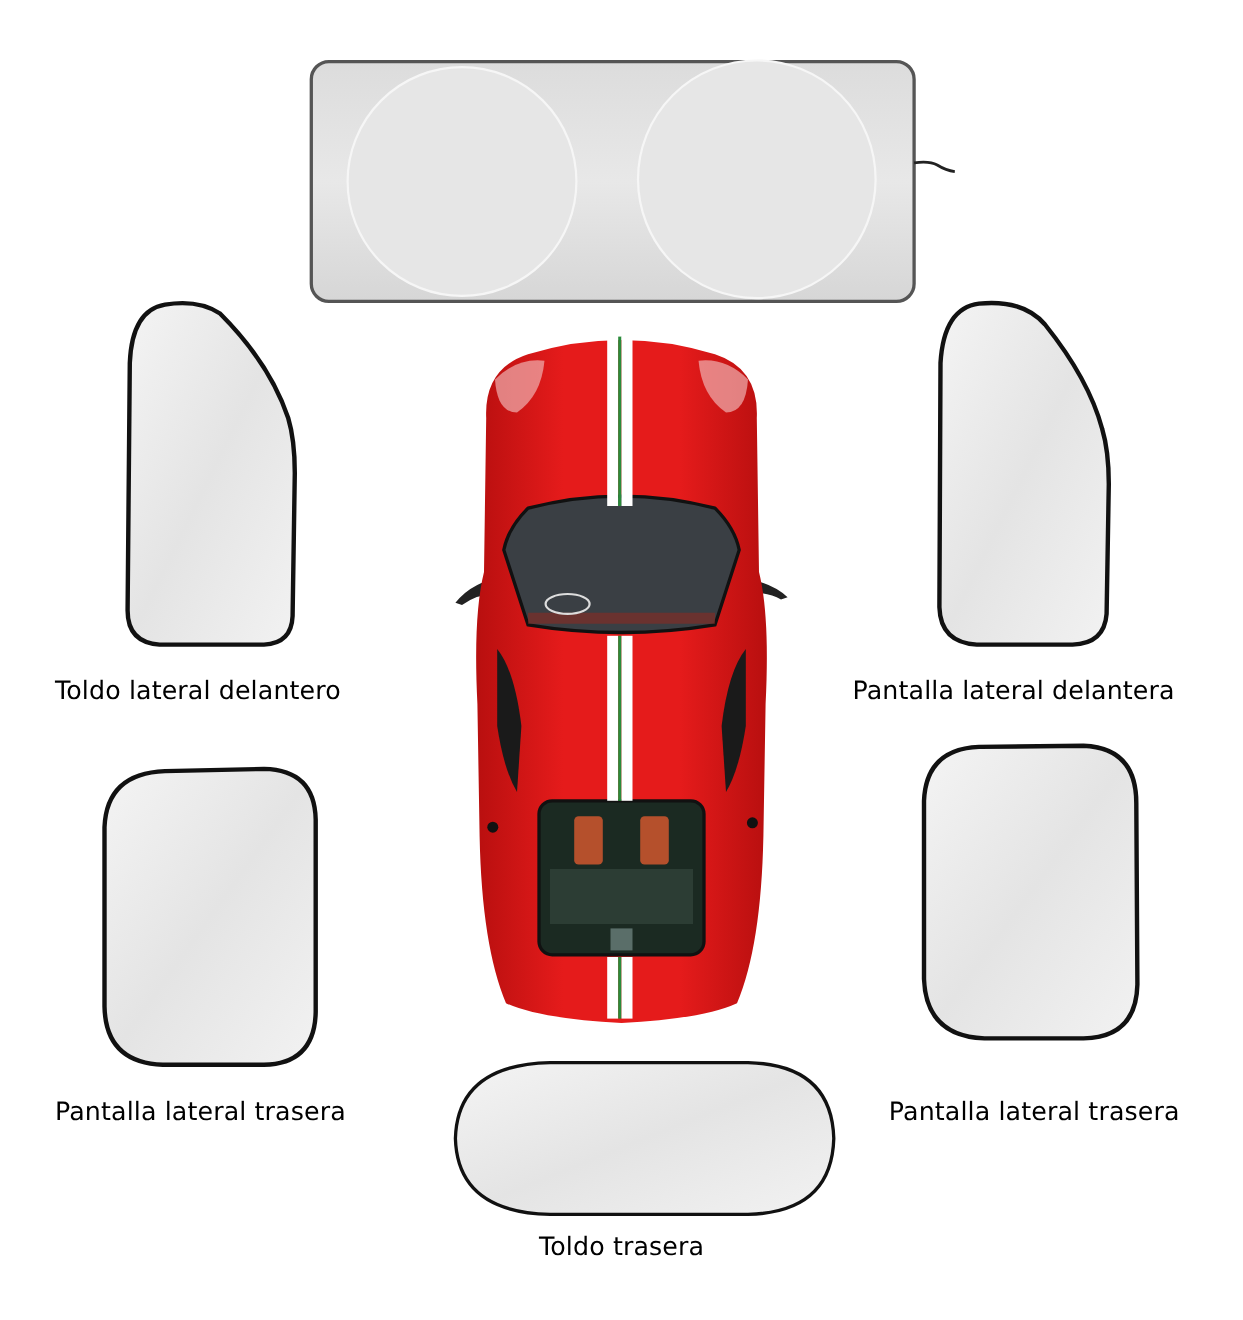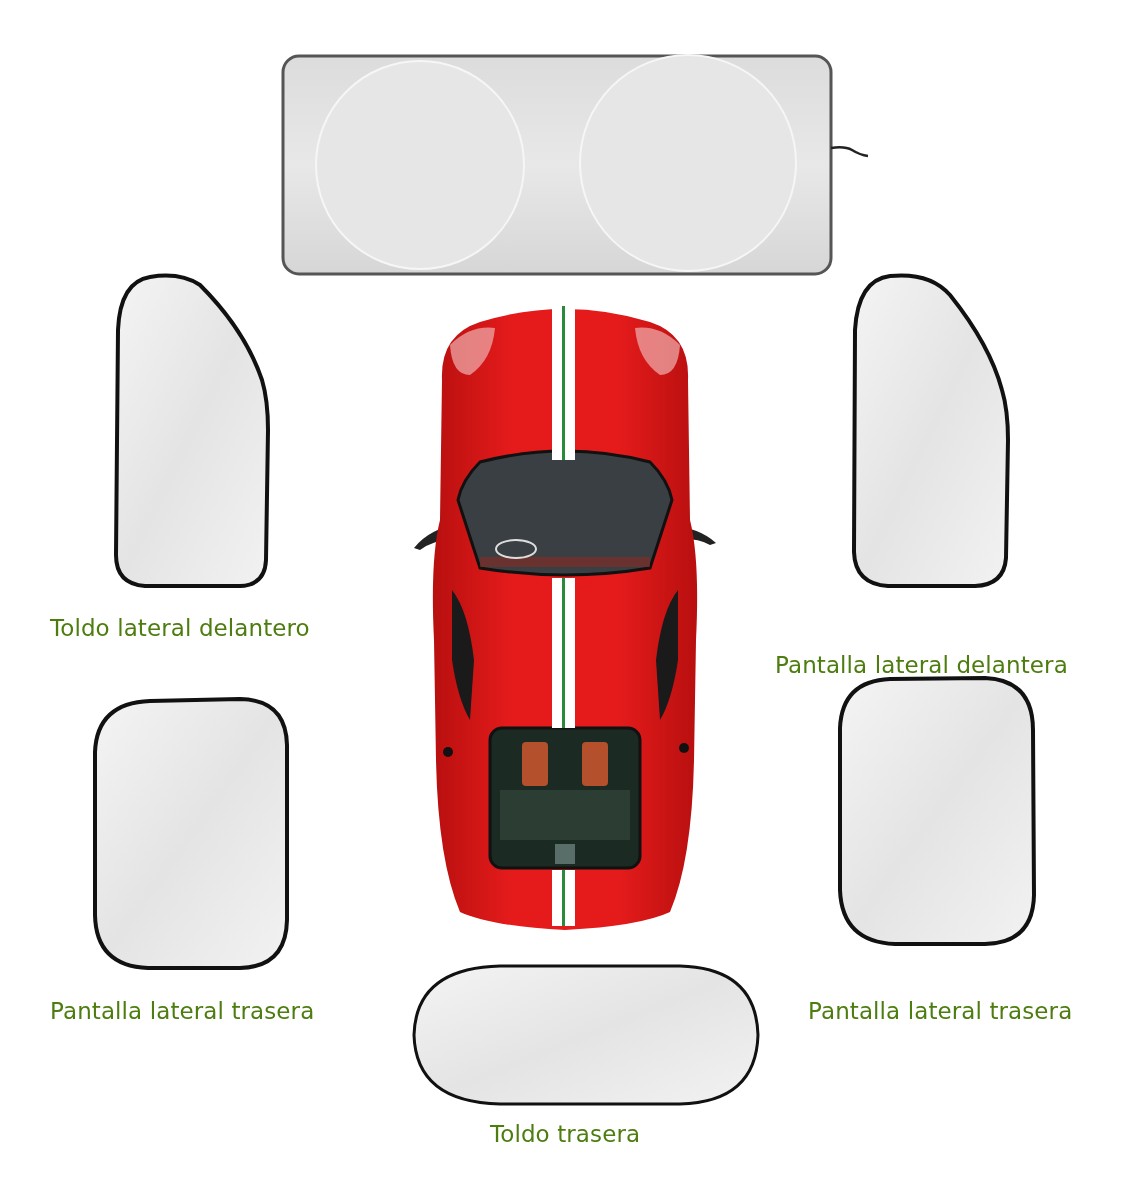--- a/index.html
+++ b/index.html
@@ -1,17 +1,17 @@
 <!DOCTYPE html>
 <html><head>
 <meta charset="utf-8">
 <style>
   html, body { margin:0; padding:0; background:#ffffff; }
   body { width:1130px; height:1200px; position:relative; overflow:hidden; font-family:"DejaVu Sans", sans-serif; }
-  .label { position:absolute; font-size:23px; color:#4d7c0f; white-space:nowrap; letter-spacing:0.1px; }
+  .label { position:absolute; font-size:23px; color:#000000; white-space:nowrap; letter-spacing:0.1px; }
   svg { position:absolute; left:0; top:0; }
 </style>
 </head>
 <body>
 
 <svg width="1130" height="1200" viewBox="0 0 1130 1200">
   <defs>
     <linearGradient id="silver" x1="0" y1="0" x2="1" y2="1">
       <stop offset="0" stop-color="#f4f4f4"></stop>
       <stop offset="0.5" stop-color="#e4e4e4"></stop>
@@ -89,16 +89,16 @@
     <rect x="552" y="870" width="10" height="56" fill="#ffffff"></rect>
     <rect x="562" y="870" width="3" height="56" fill="#2a8a3a"></rect>
     <rect x="565" y="870" width="10" height="56" fill="#ffffff"></rect>
 
     <circle cx="448" cy="752" r="5" fill="#111"></circle>
     <circle cx="684" cy="748" r="5" fill="#111"></circle>
   </g>
 </svg>
 
 <div class="label" style="left:50px; top:615px;">Toldo lateral delantero</div>
-<div class="label" style="left:775px; top:615px;margin-top:37px;">Pantalla lateral delantera</div>
+<div class="label" style="left:775px; top:615px;">Pantalla lateral delantera</div>
 <div class="label" style="left:50px; top:998px;">Pantalla lateral trasera</div>
 <div class="label" style="left:808px; top:998px;">Pantalla lateral trasera</div>
 <div class="label" style="left:490px; top:1121px;">Toldo trasera</div>
 
 </body></html>

